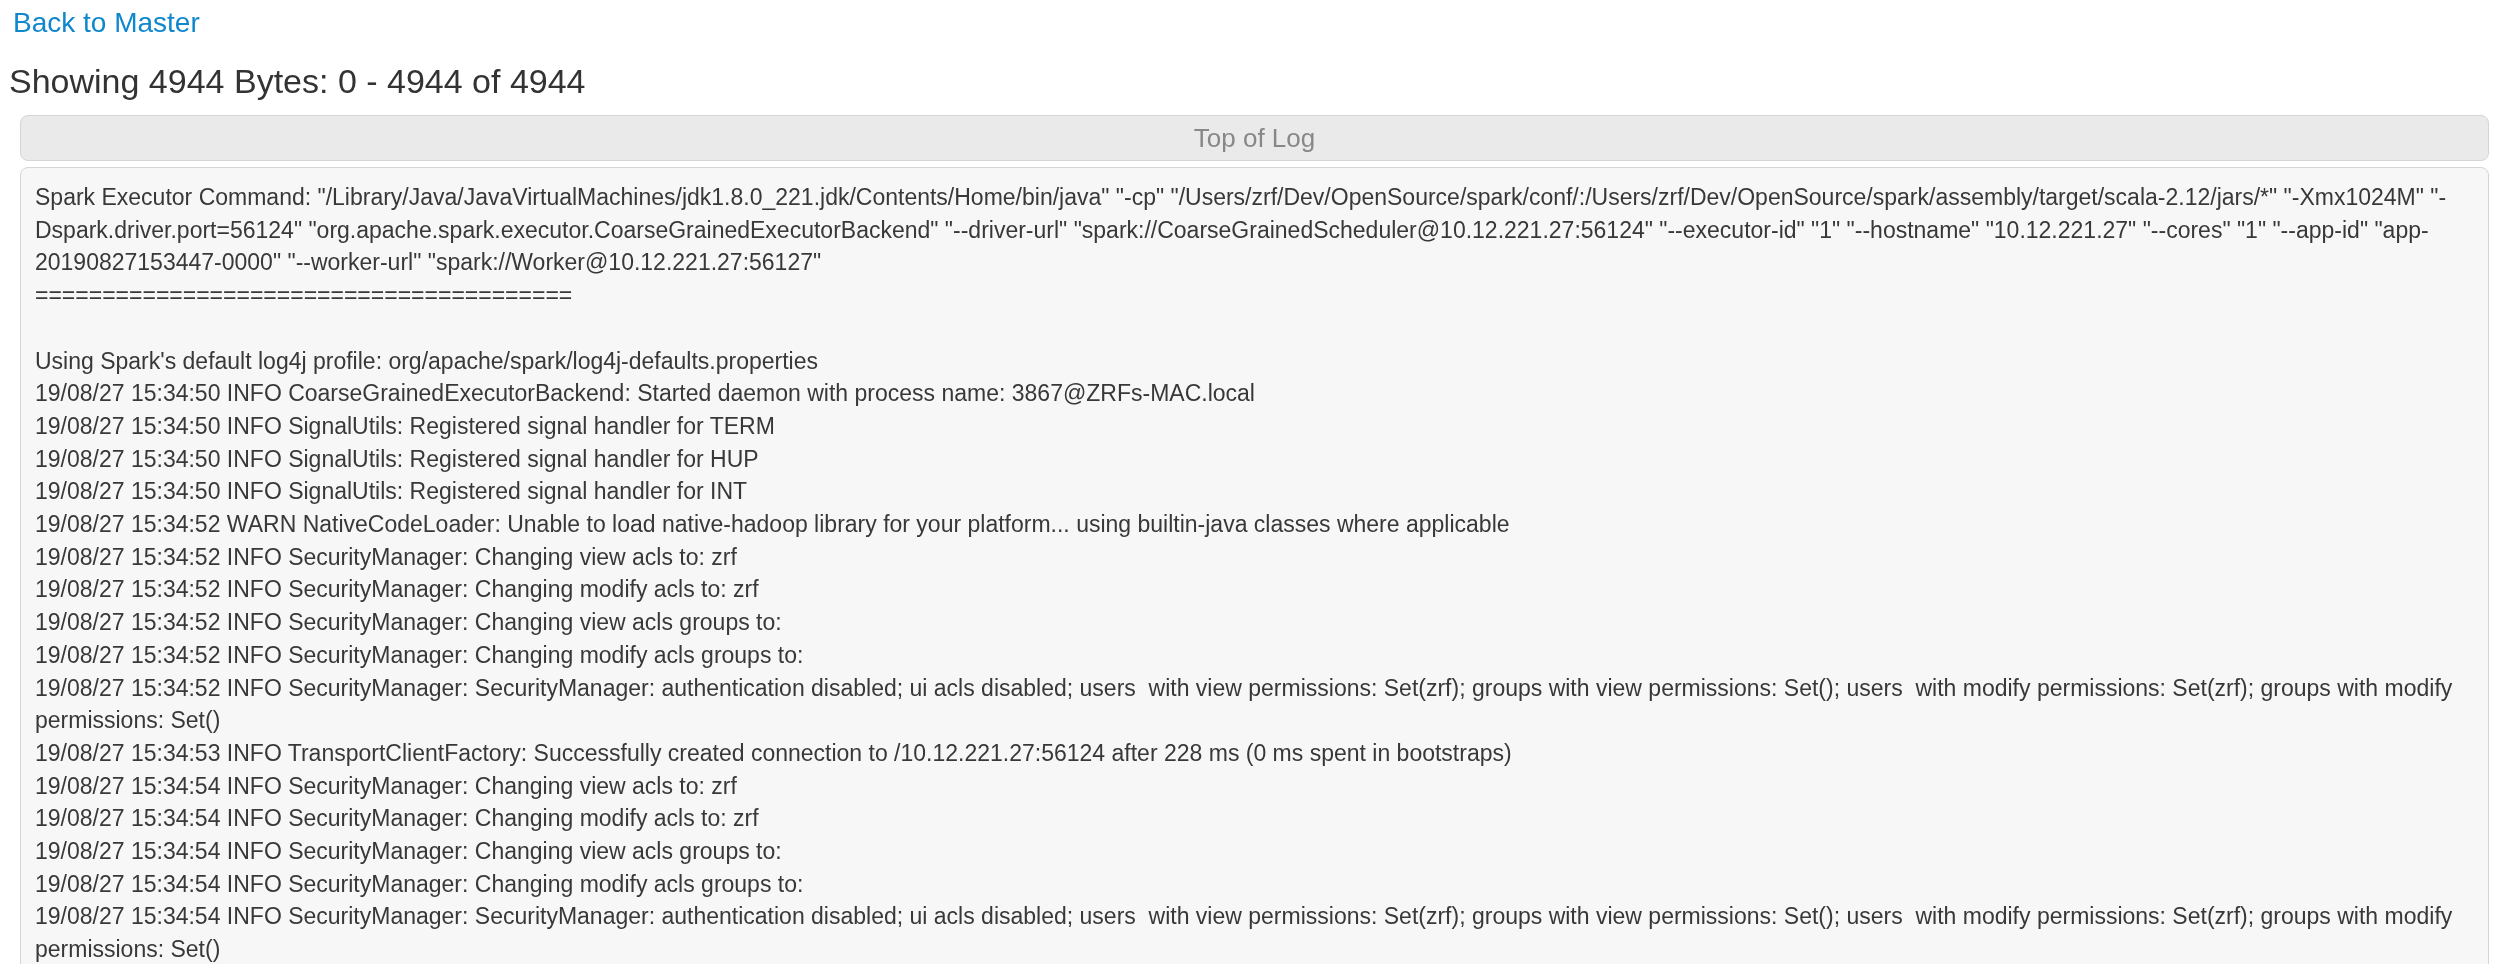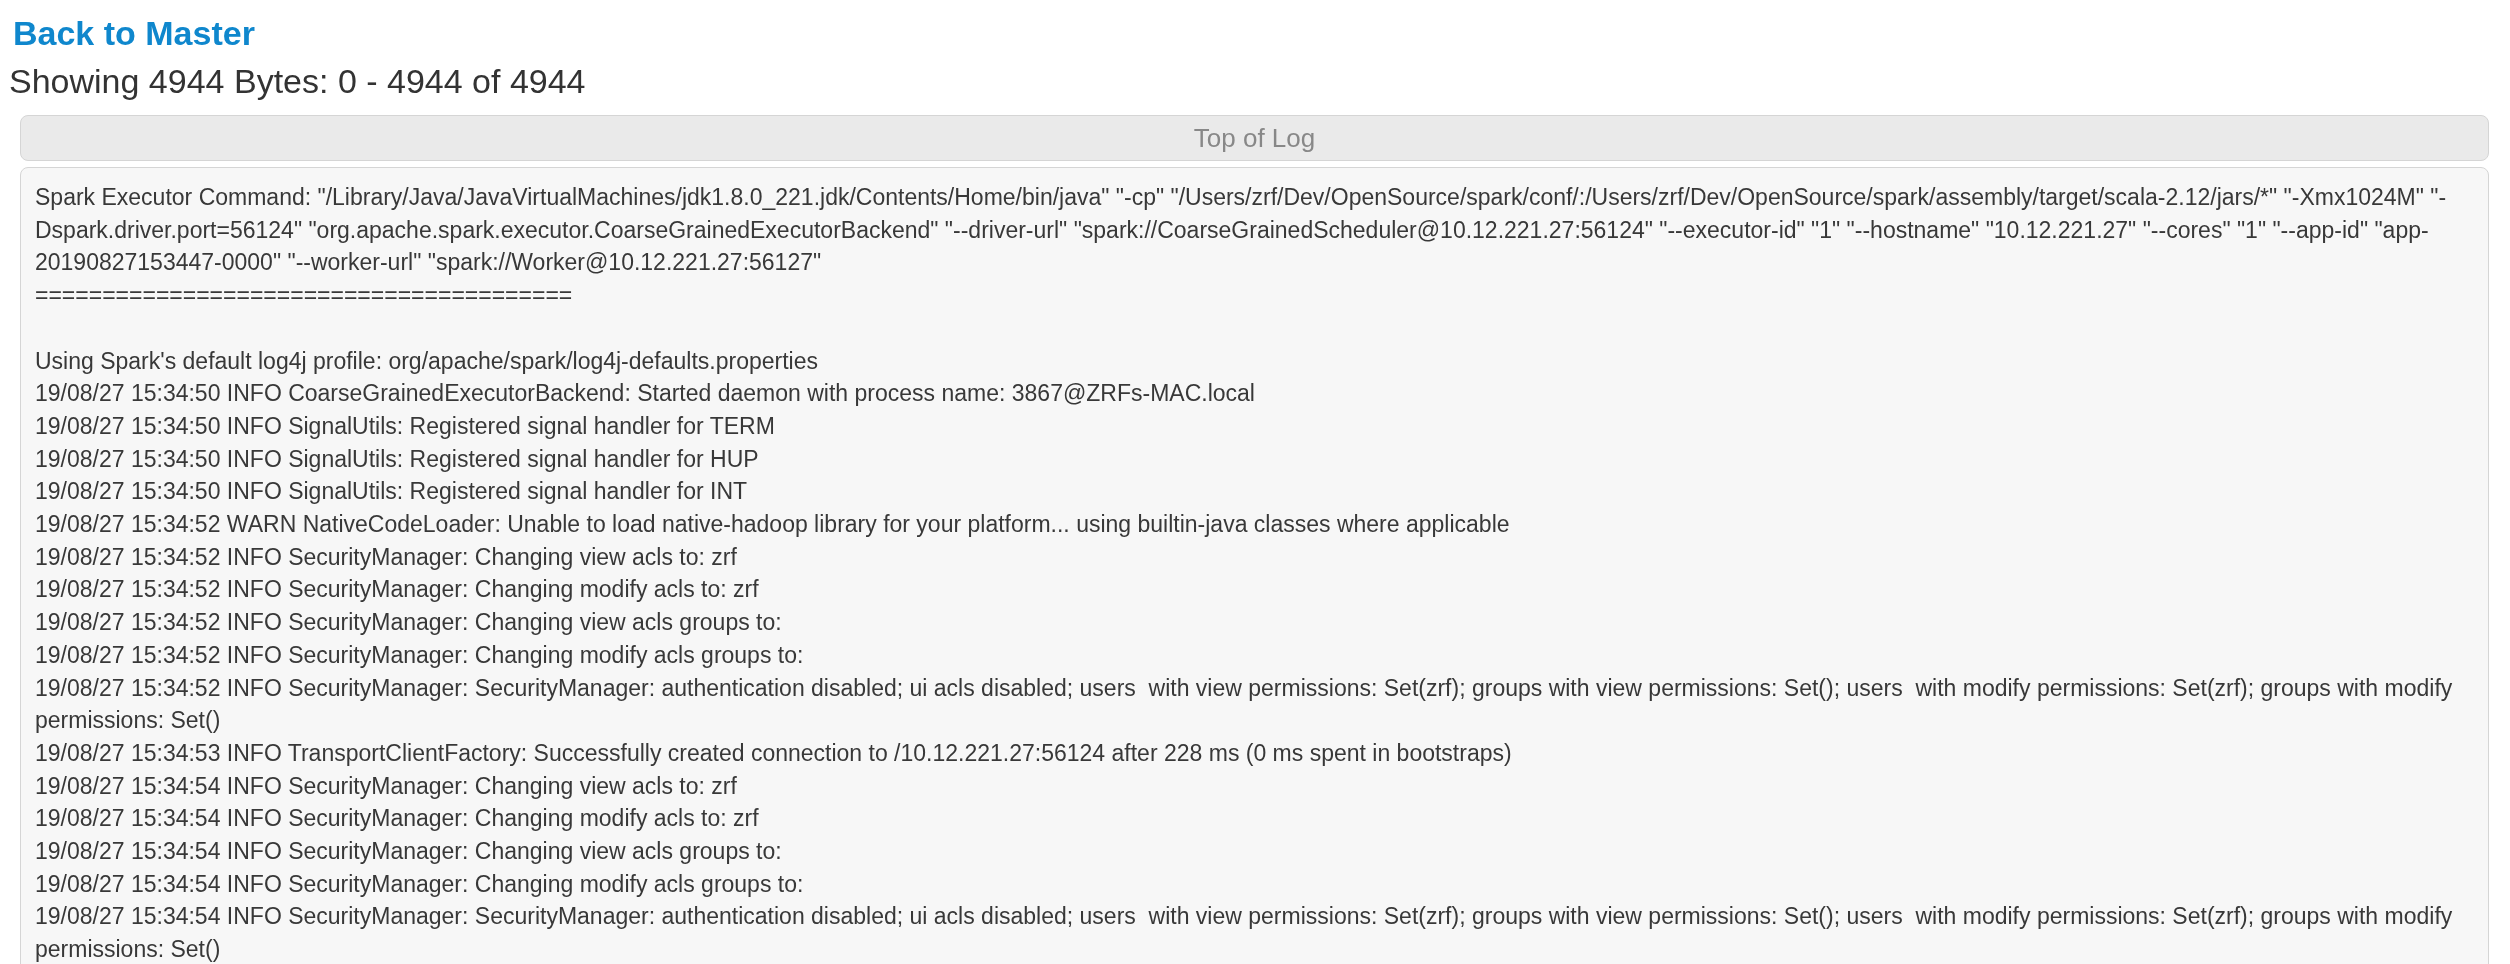--- a/index.html
+++ b/index.html
@@ -17,27 +17,26 @@
     --text-dark: #333333;
     --bar-bg: #eaeaea;
     --bar-text: #888888;
     --box-bg: #f7f7f7;
     --border: #d5d5d5;
     --log-text: #383838;
   }
   .back-link {
     position: absolute;
     left: 13px;
-    top: 16px;
-    font-size: 34px;
+    top: 6px;
+    font-size: 28px;
     line-height: 34px;
     color: var(--link-blue);
     text-decoration: none;
     cursor: pointer;
-    font-weight: bold;
   }
   .byte-range {
     position: absolute;
     left: 9px;
     top: 64px;
     margin: 0;
     font-size: 34px;
     line-height: 34px;
     color: var(--text-dark);
   }

